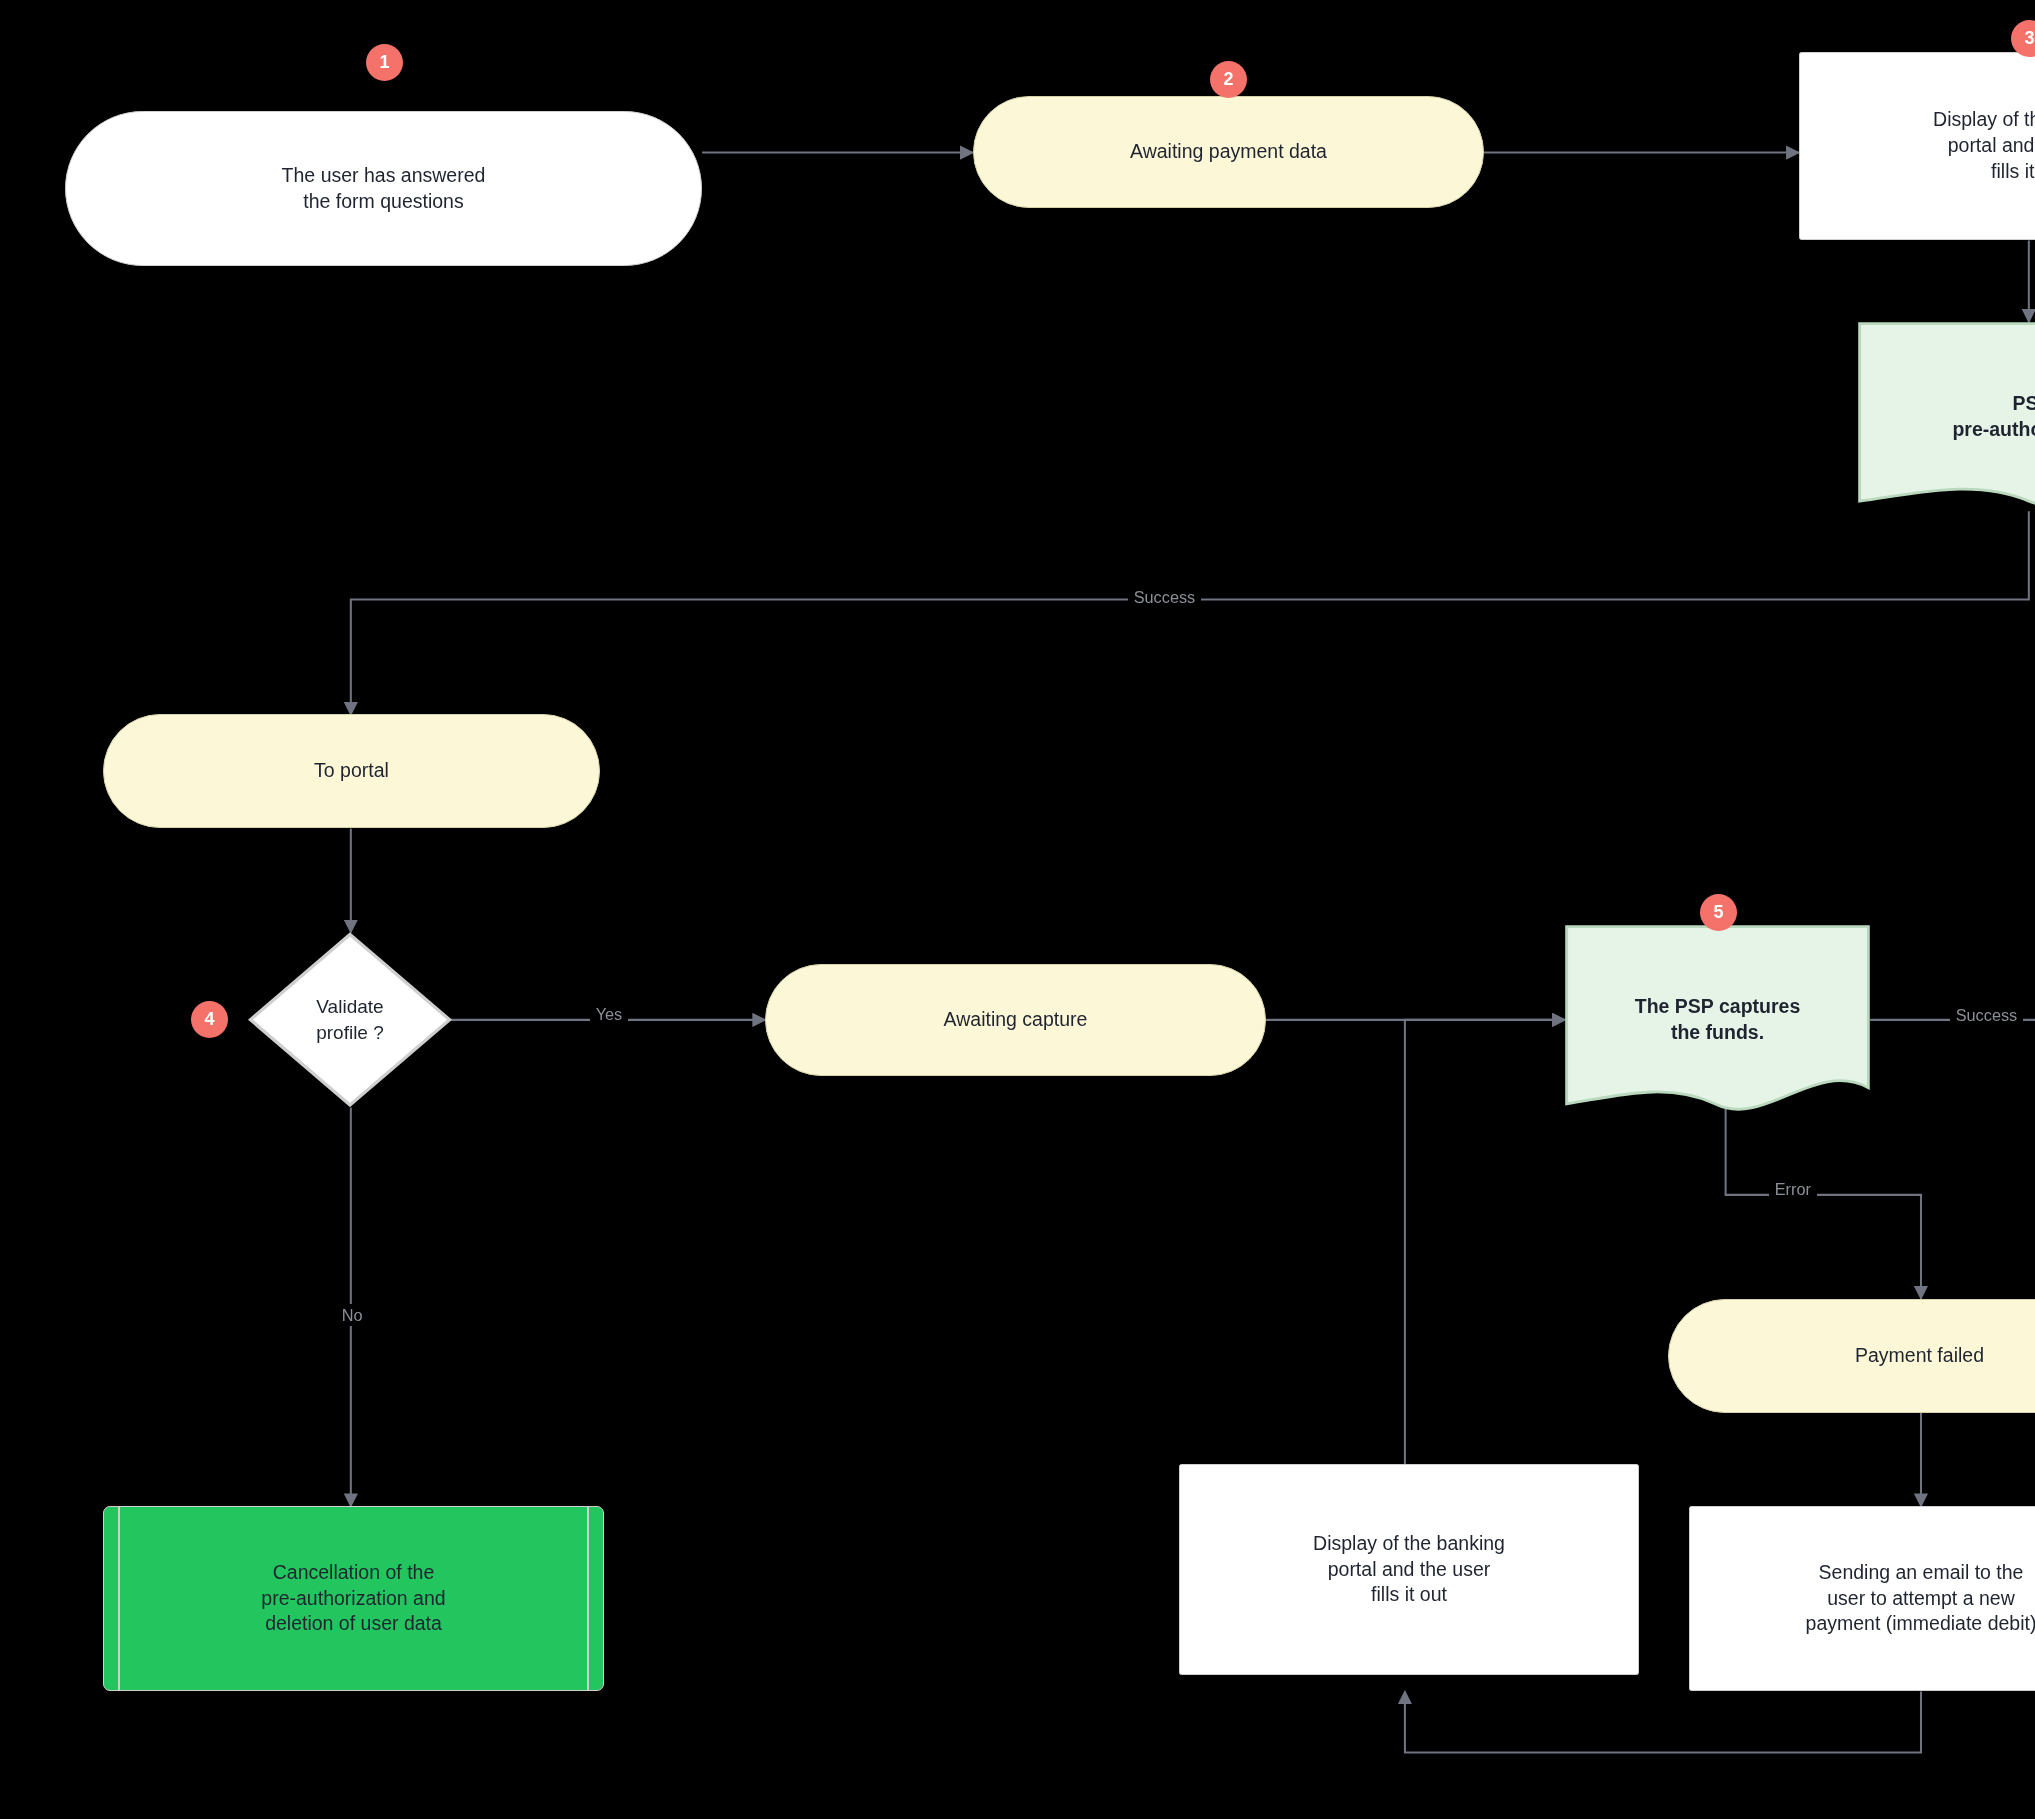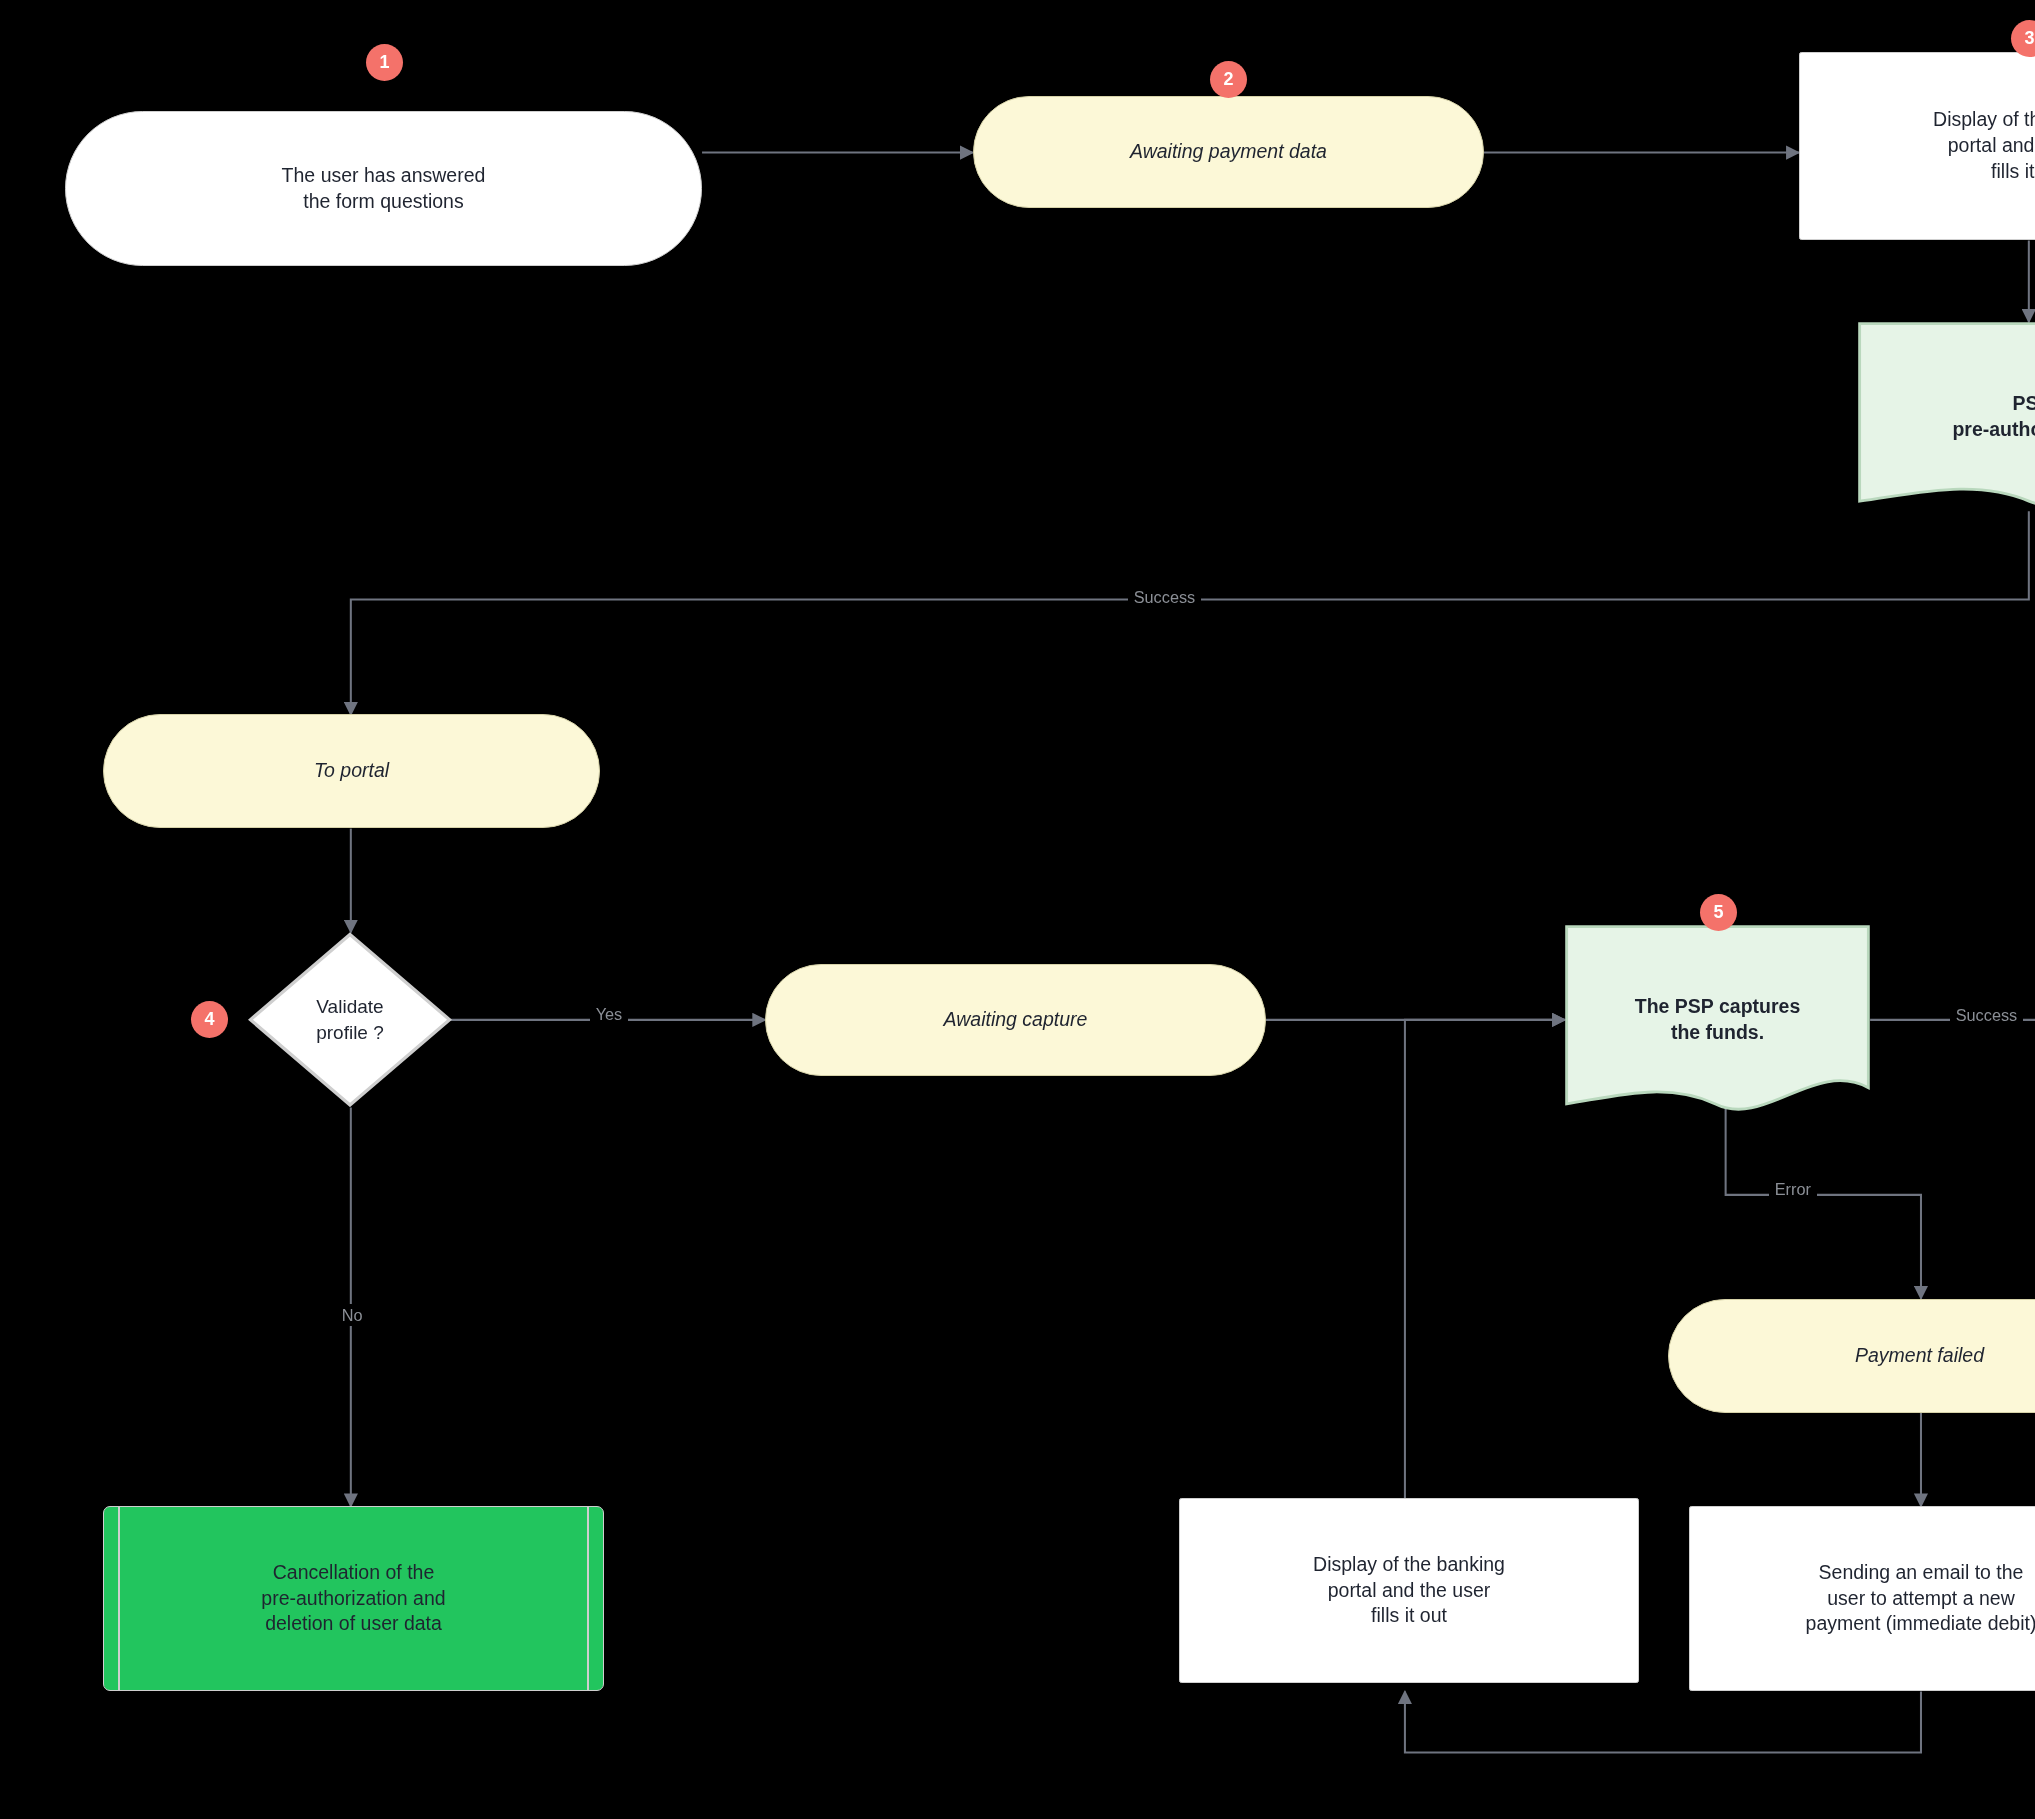--- a/index.html
+++ b/index.html
@@ -36,21 +36,20 @@
   }
   .node .txt {
     white-space: pre-line;
     padding: 0 7.3px;
   }
   
   .pill {
     background: #fcf8d7;
     border: 1.6px solid #d6d2a8;
     border-radius: 81px;
-    font-style: italic;
   }
   
   .terminator {
     background: #ffffff;
     border: 1.6px solid #cfcfcf;
     border-radius: 81px;
   }
   
   .rect {
     background: #ffffff;
@@ -224,21 +223,21 @@
 the funds.</span>
   </div>
   <div class="badge" style="left:1700px; top:894px;">5</div>
 
   <div class="node subprocess" style="left:103px; top:1506px; width:501px; height:185px; font-size:19.5px;">
     <span class="txt">Cancellation of the
 pre-authorization and
 deletion of user data</span>
   </div>
 
-  <div class="node rect" style="left:1179px; top:1498px; width:460px; height:185px; font-size:19.5px;">
+  <div class="node rect" style="left:1179px; top:1464px; width:460px; height:211px; font-size:19.5px;">
     <span class="txt">Display of the banking
 portal and the user
 fills it out</span>
   </div>
 
   <div class="node pill" style="left:1668px; top:1299px; width:503px; height:114px; font-size:19.5px;">
     <span class="txt">Payment failed</span>
   </div>
 
   <div class="node rect" style="left:1689px; top:1506px; width:464px; height:185px; font-size:19.5px;">

